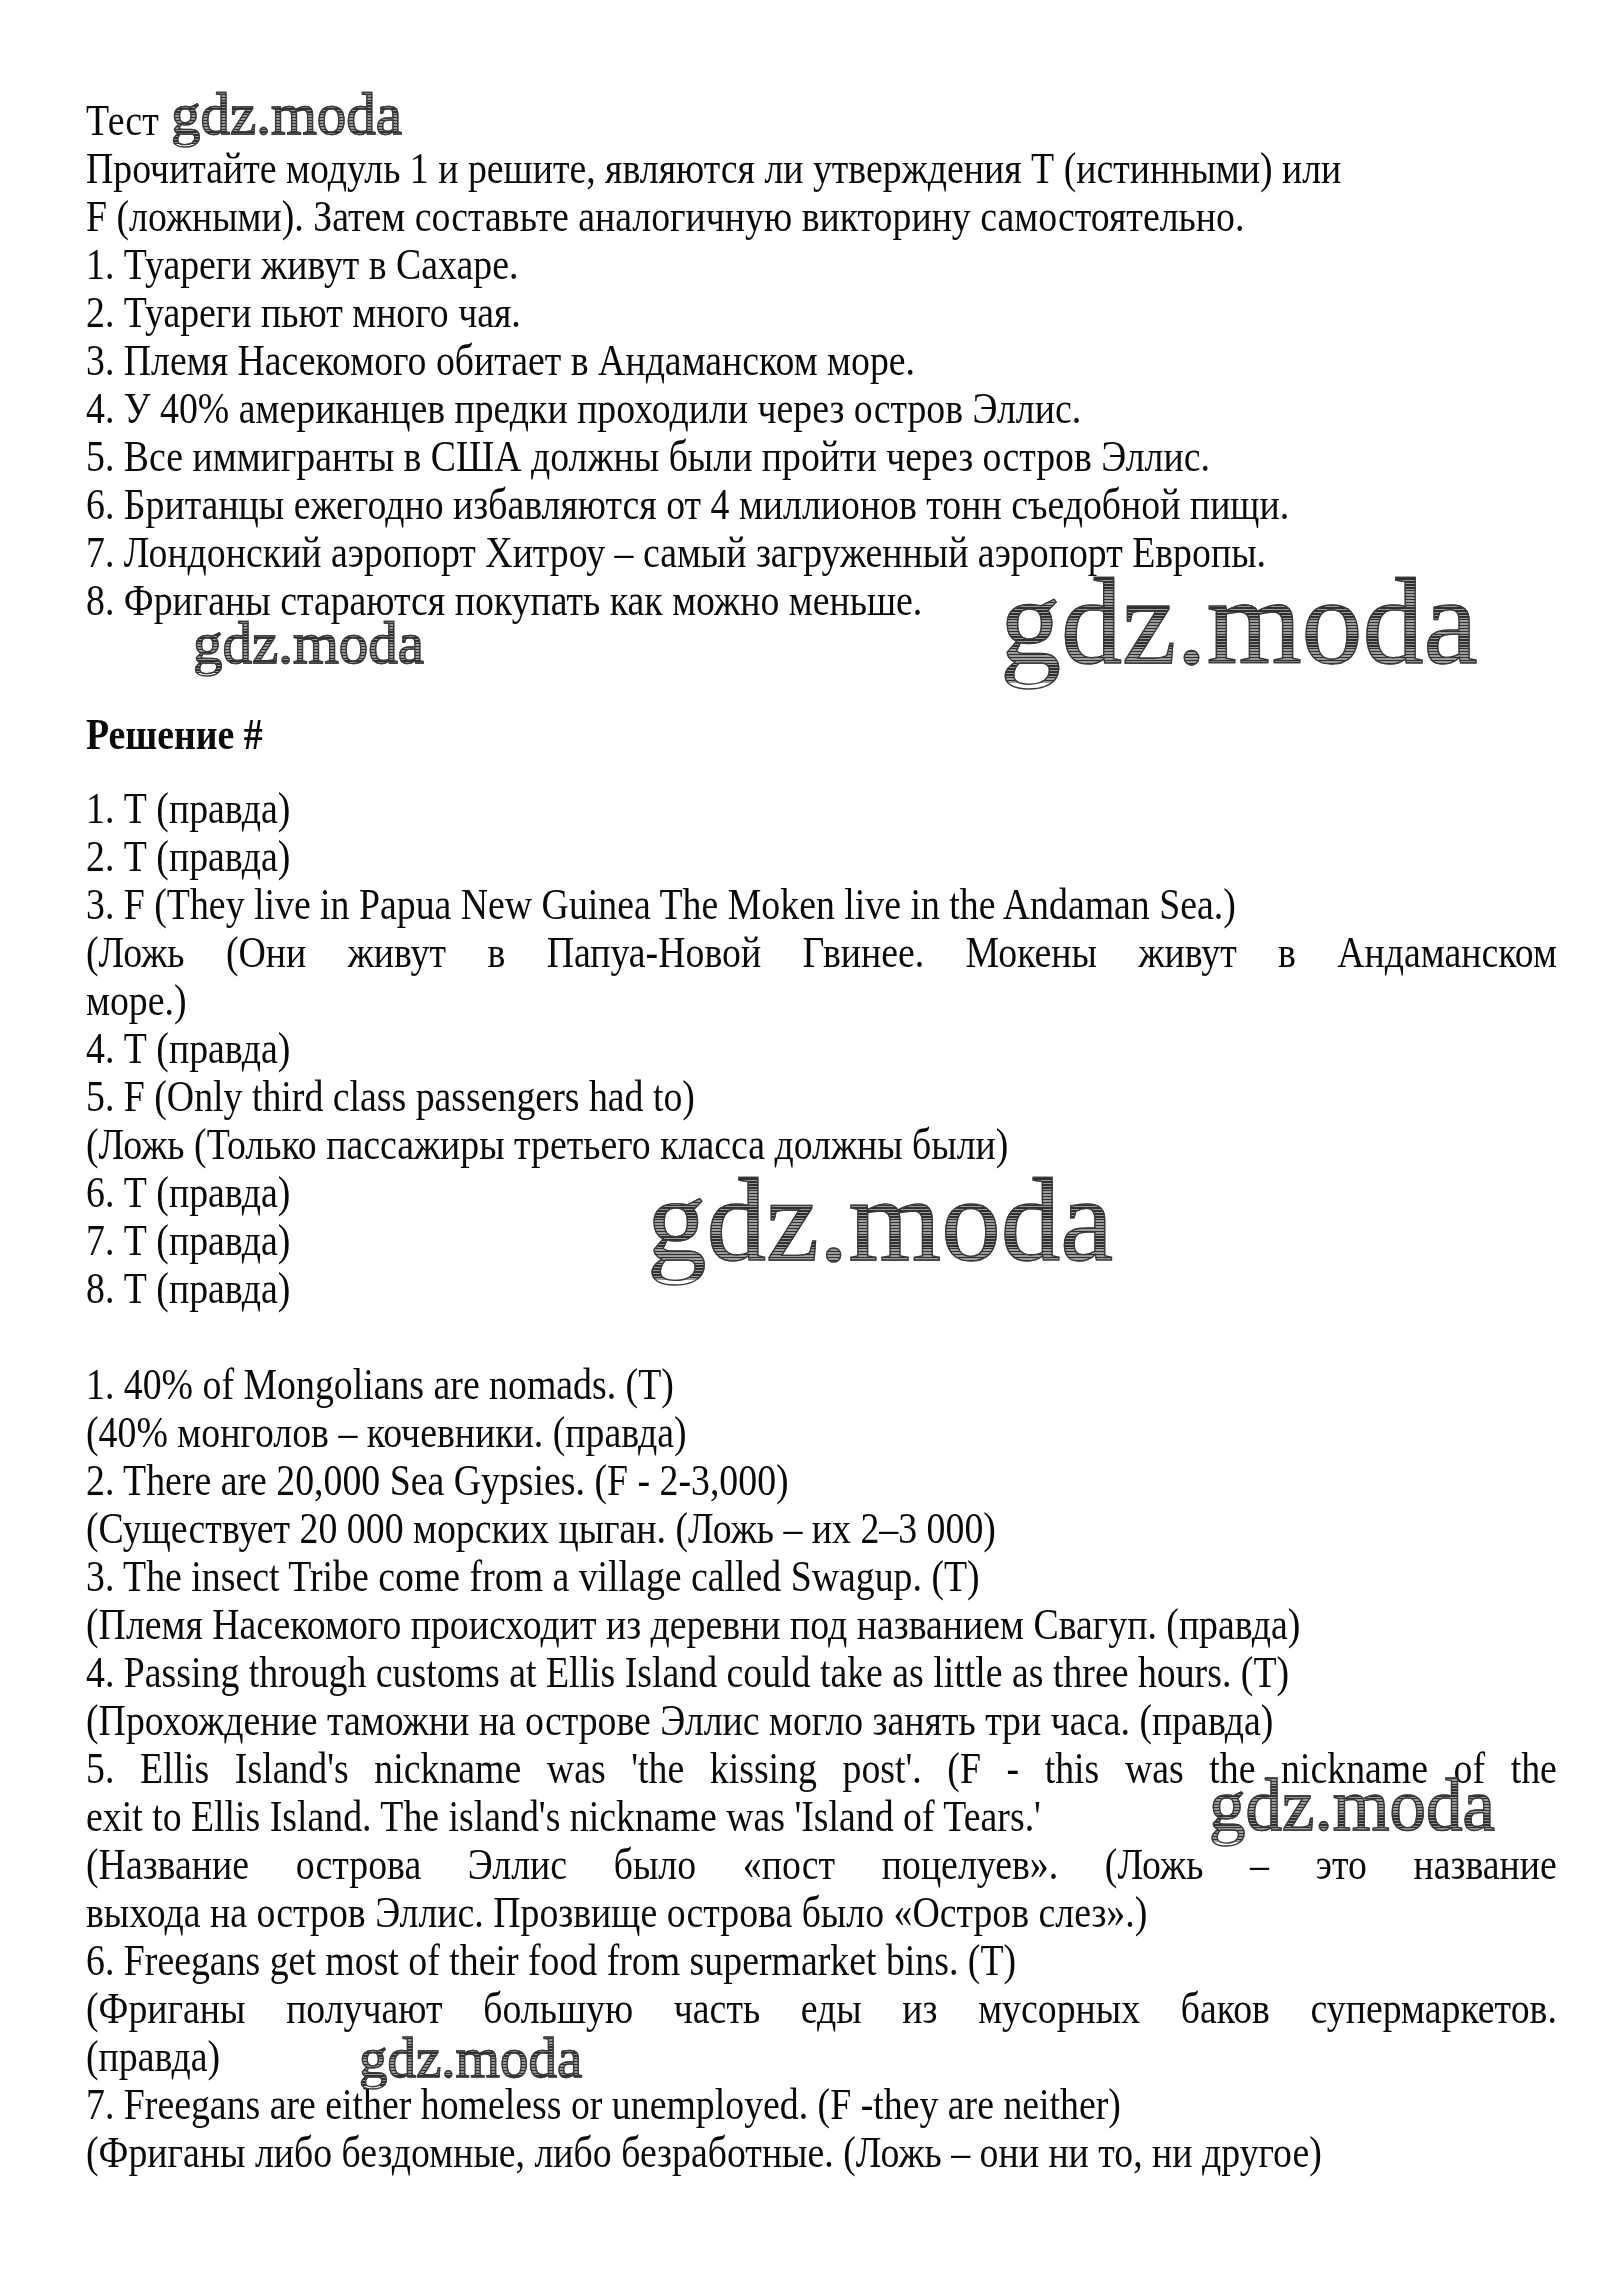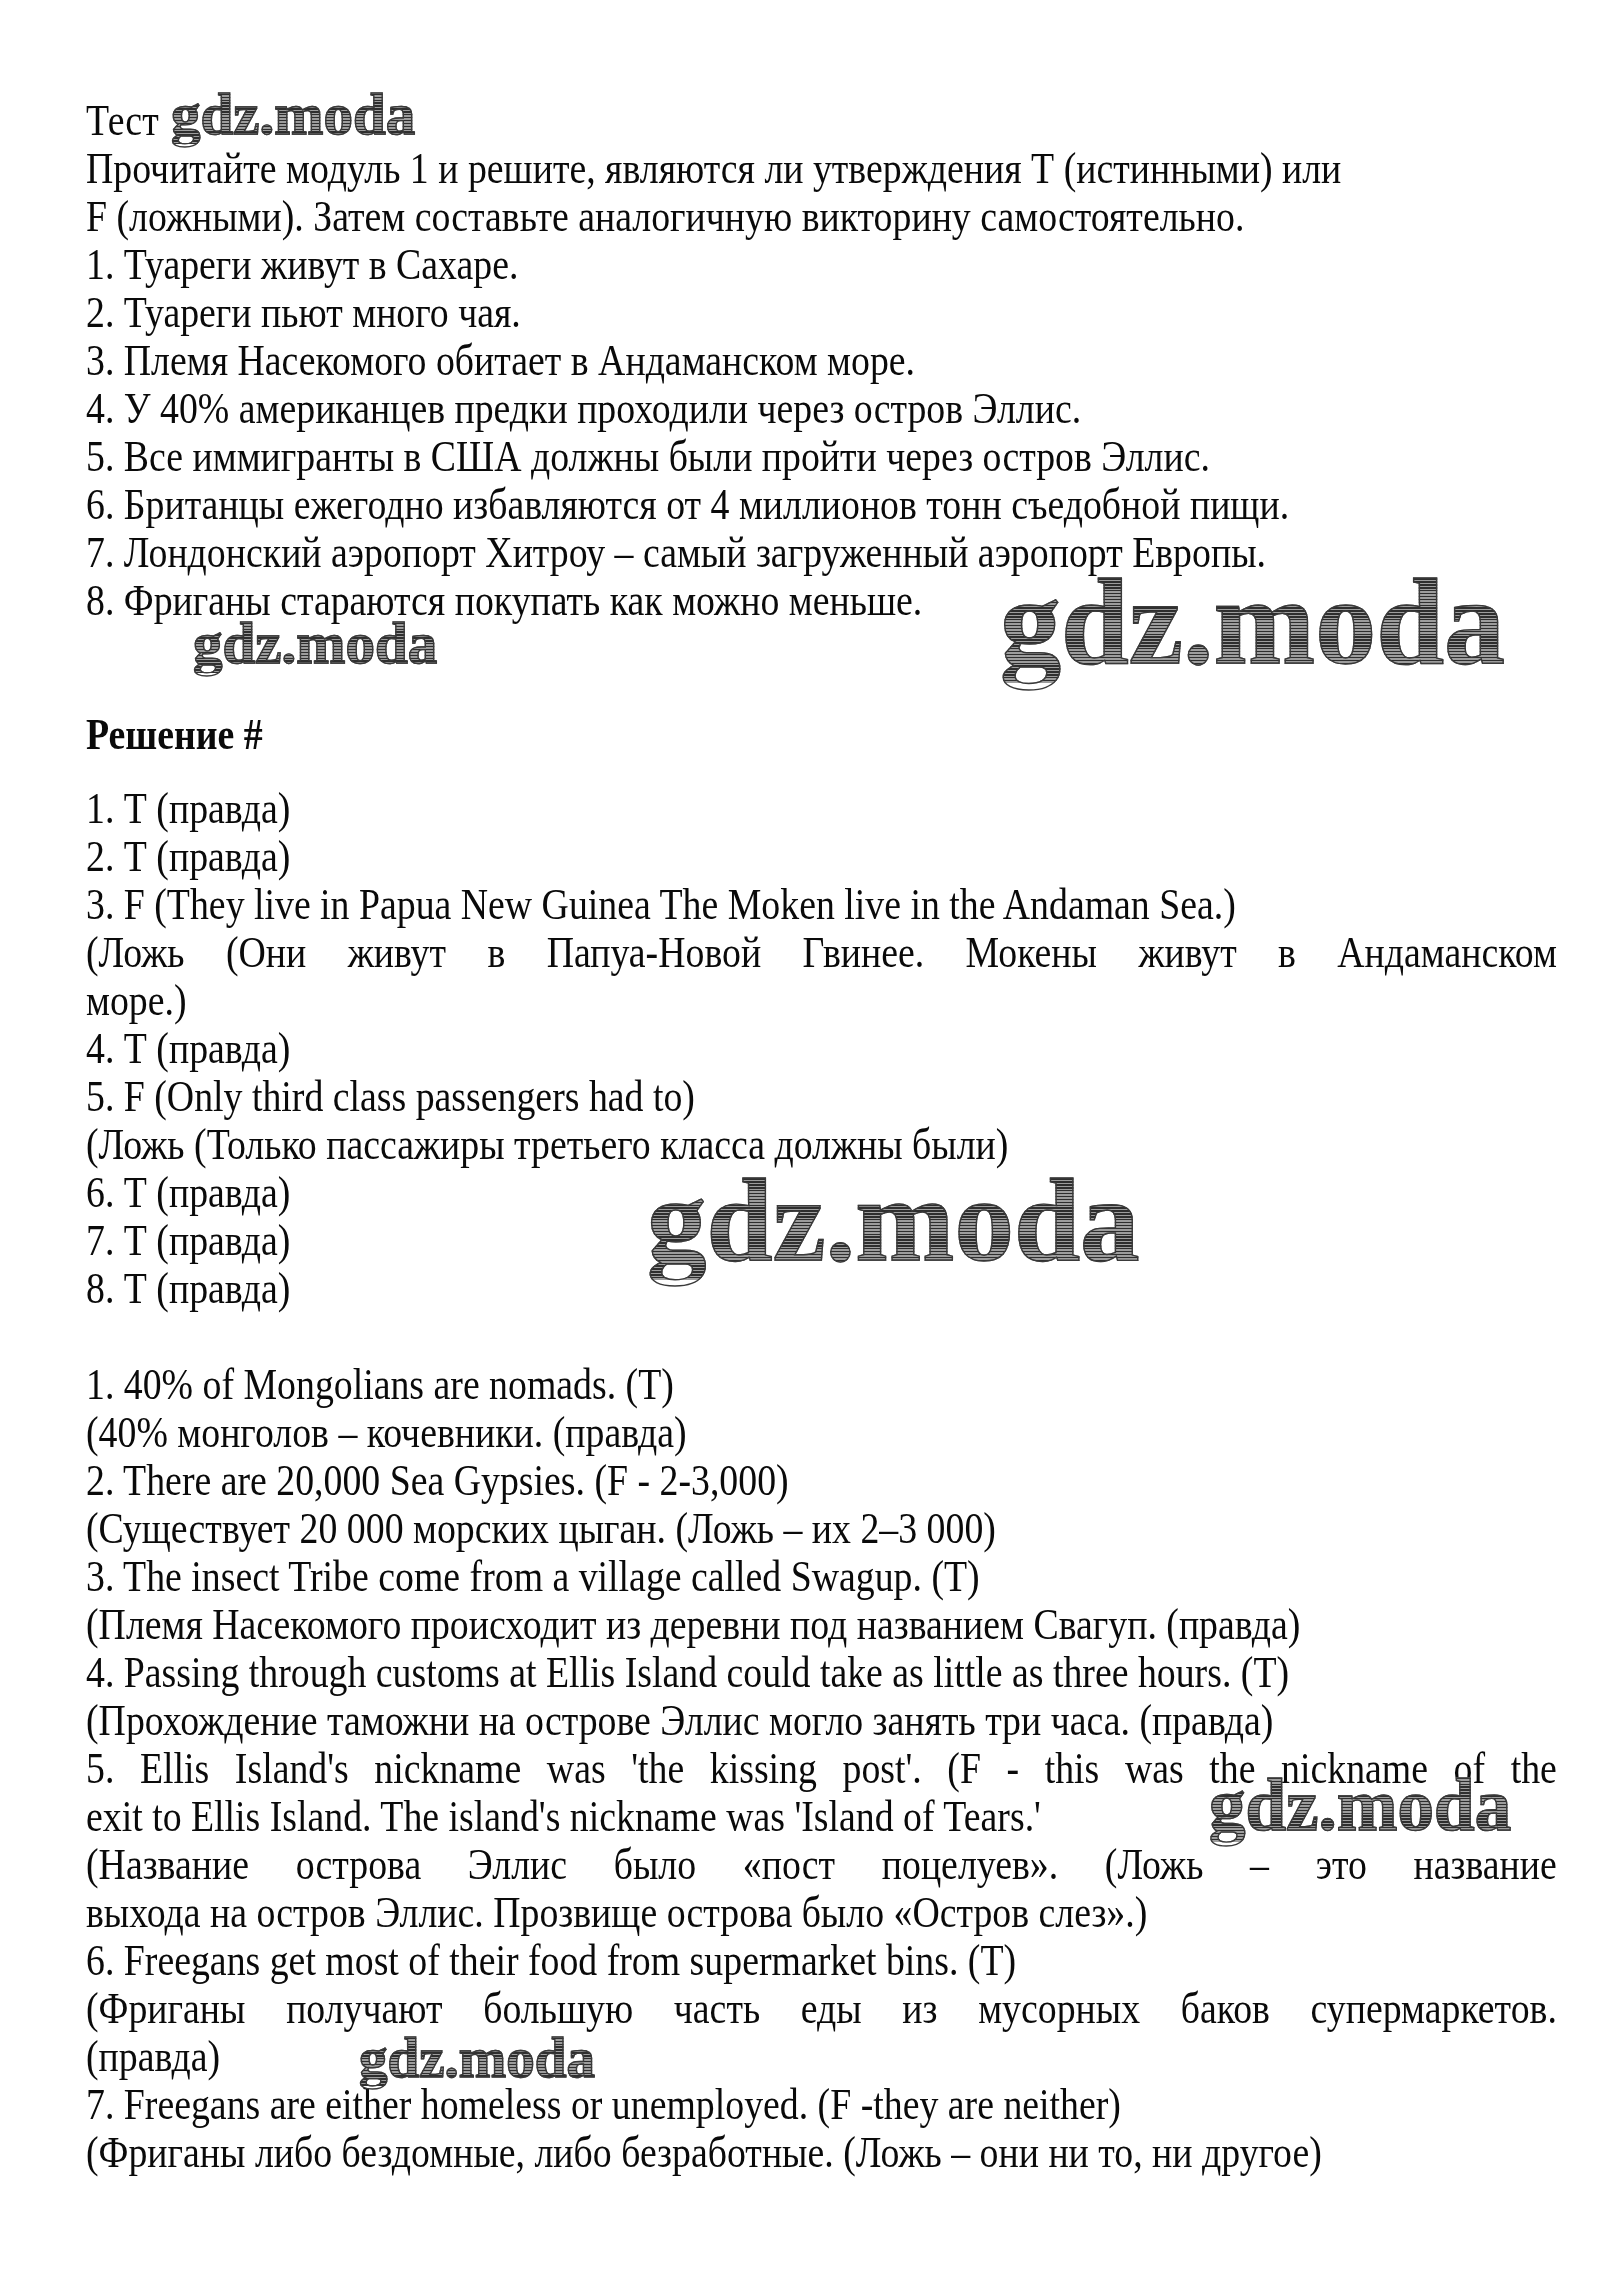--- a/index.html
+++ b/index.html
@@ -22,21 +22,21 @@
   }
   .ln{height:48px;white-space:nowrap;}
   .just{white-space:normal;text-align:justify;text-align-last:justify;}
   .bold{font-weight:bold;}
   .sp-a{height:86px;}  
   .sp-b{height:26px;}   
   .sp-c{height:48px;}   
   .wm{
     position:absolute;
     font-family:"Liberation Serif","DejaVu Serif",serif;
-    font-weight:700;
+    font-weight:400;
     white-space:nowrap;
     line-height:1;
     color:#474747;
     background:repeating-linear-gradient(180deg,#2e2e2e 0 1.4px,#9d9d9d 1.4px 2.9px);
     -webkit-background-clip:text;
     background-clip:text;
     -webkit-text-fill-color:transparent;
     -webkit-text-stroke:1.4px #3a3a3a;
   }
   .wm-title {left:171px;  top:85px;  font-size:59px;}

